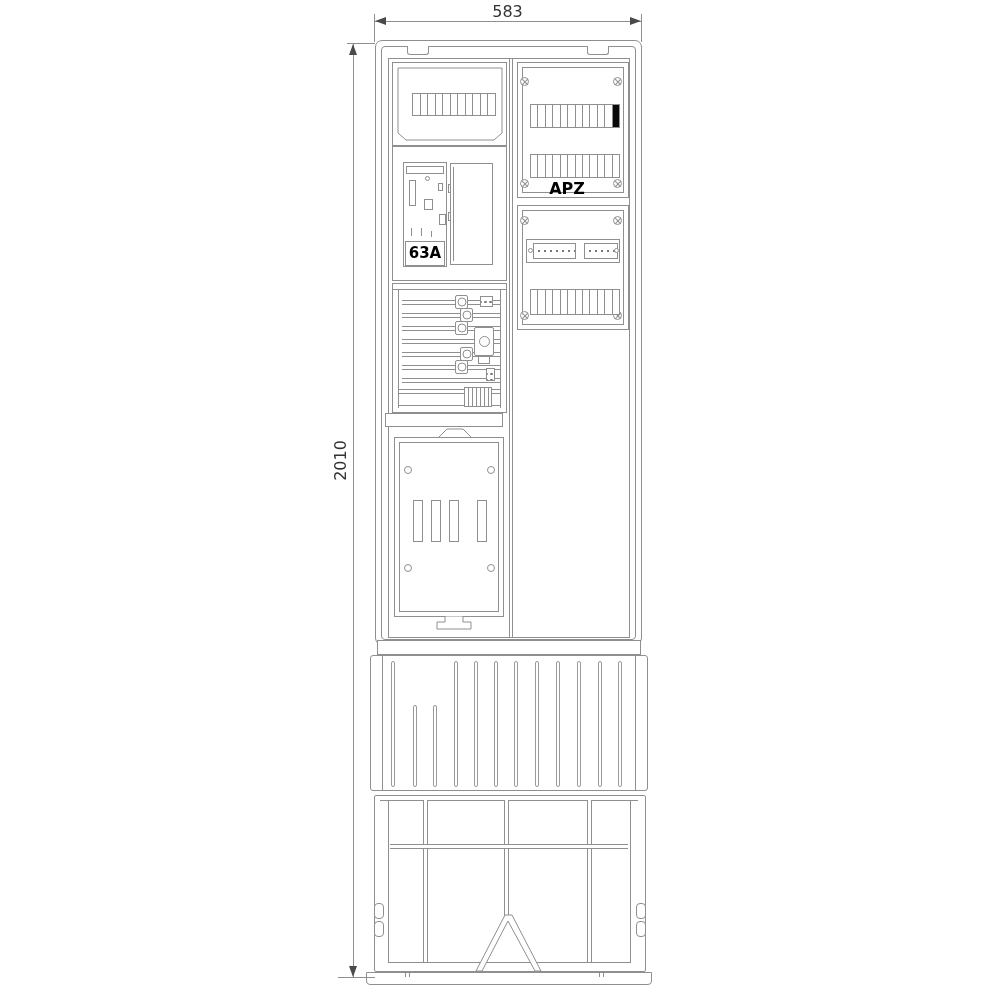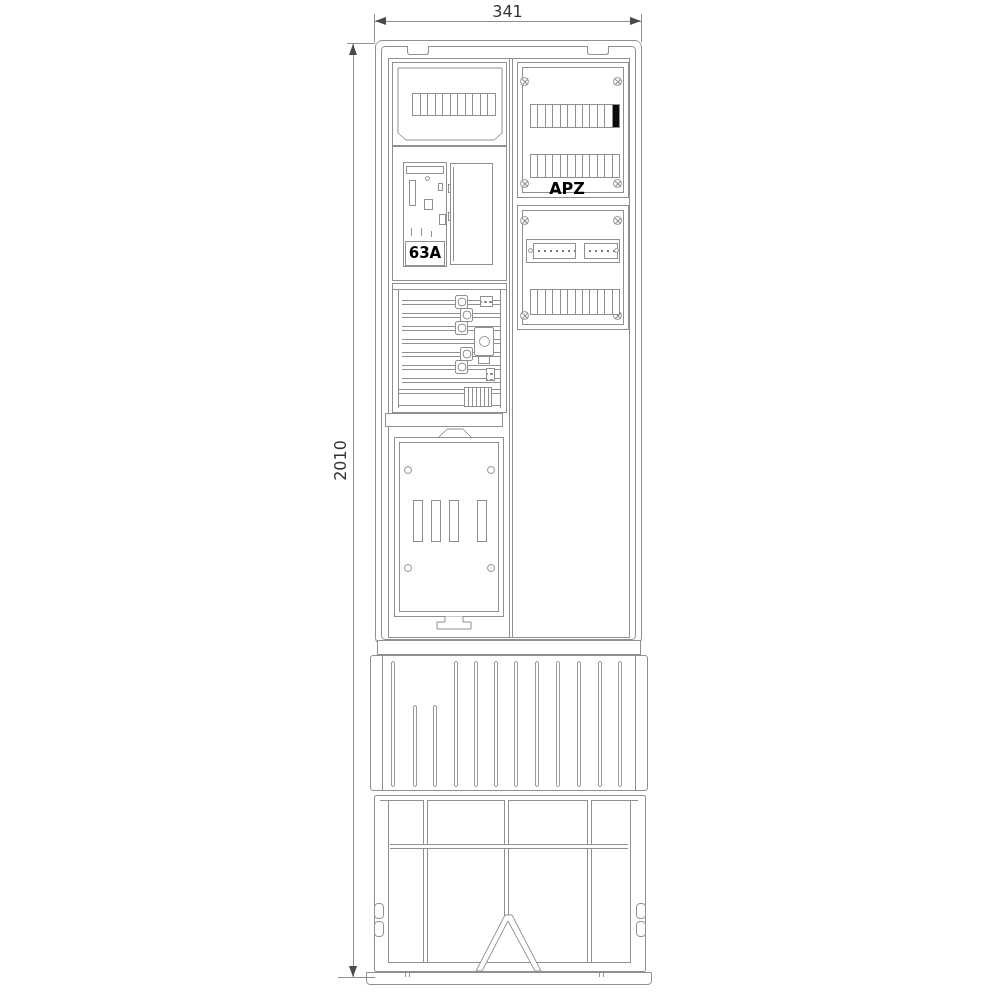--- a/index.html
+++ b/index.html
@@ -254,21 +254,21 @@
     <div class="ln" style="left:599px;top:972px;width:1px;height:5px;"></div>
     <div class="ln" style="left:603px;top:972px;width:1px;height:5px;"></div>
   </div>
 
   <div>
     <div class="ln" style="left:374px;top:21px;width:267px;height:1px;"></div>
     <div class="ln" style="left:374px;top:14px;width:1px;height:28px;"></div>
     <div class="ln" style="left:641px;top:14px;width:1px;height:28px;"></div>
     <div class="arr l" style="left:375px;top:17px;"></div>
     <div class="arr r" style="left:630px;top:17px;"></div>
-    <div class="dimtxt" style="left:374px;top:2px;width:267px;">341</div>
+    <div class="dimtxt" style="left:374px;top:2px;width:267px;">583</div>
   </div>
 
   <div>
     <div class="ln" style="left:353px;top:44px;width:1px;height:934px;"></div>
     <div class="ln" style="left:347px;top:43px;width:28px;height:1px;"></div>
     <div class="ln" style="left:338px;top:977px;width:37px;height:1px;"></div>
     <div class="arr u" style="left:349px;top:44px;"></div>
     <div class="arr d" style="left:349px;top:966px;"></div>
     <div class="dimtxt" style="left:302px;top:451px;width:76px;transform:rotate(-90deg);">2010</div>
   </div>

